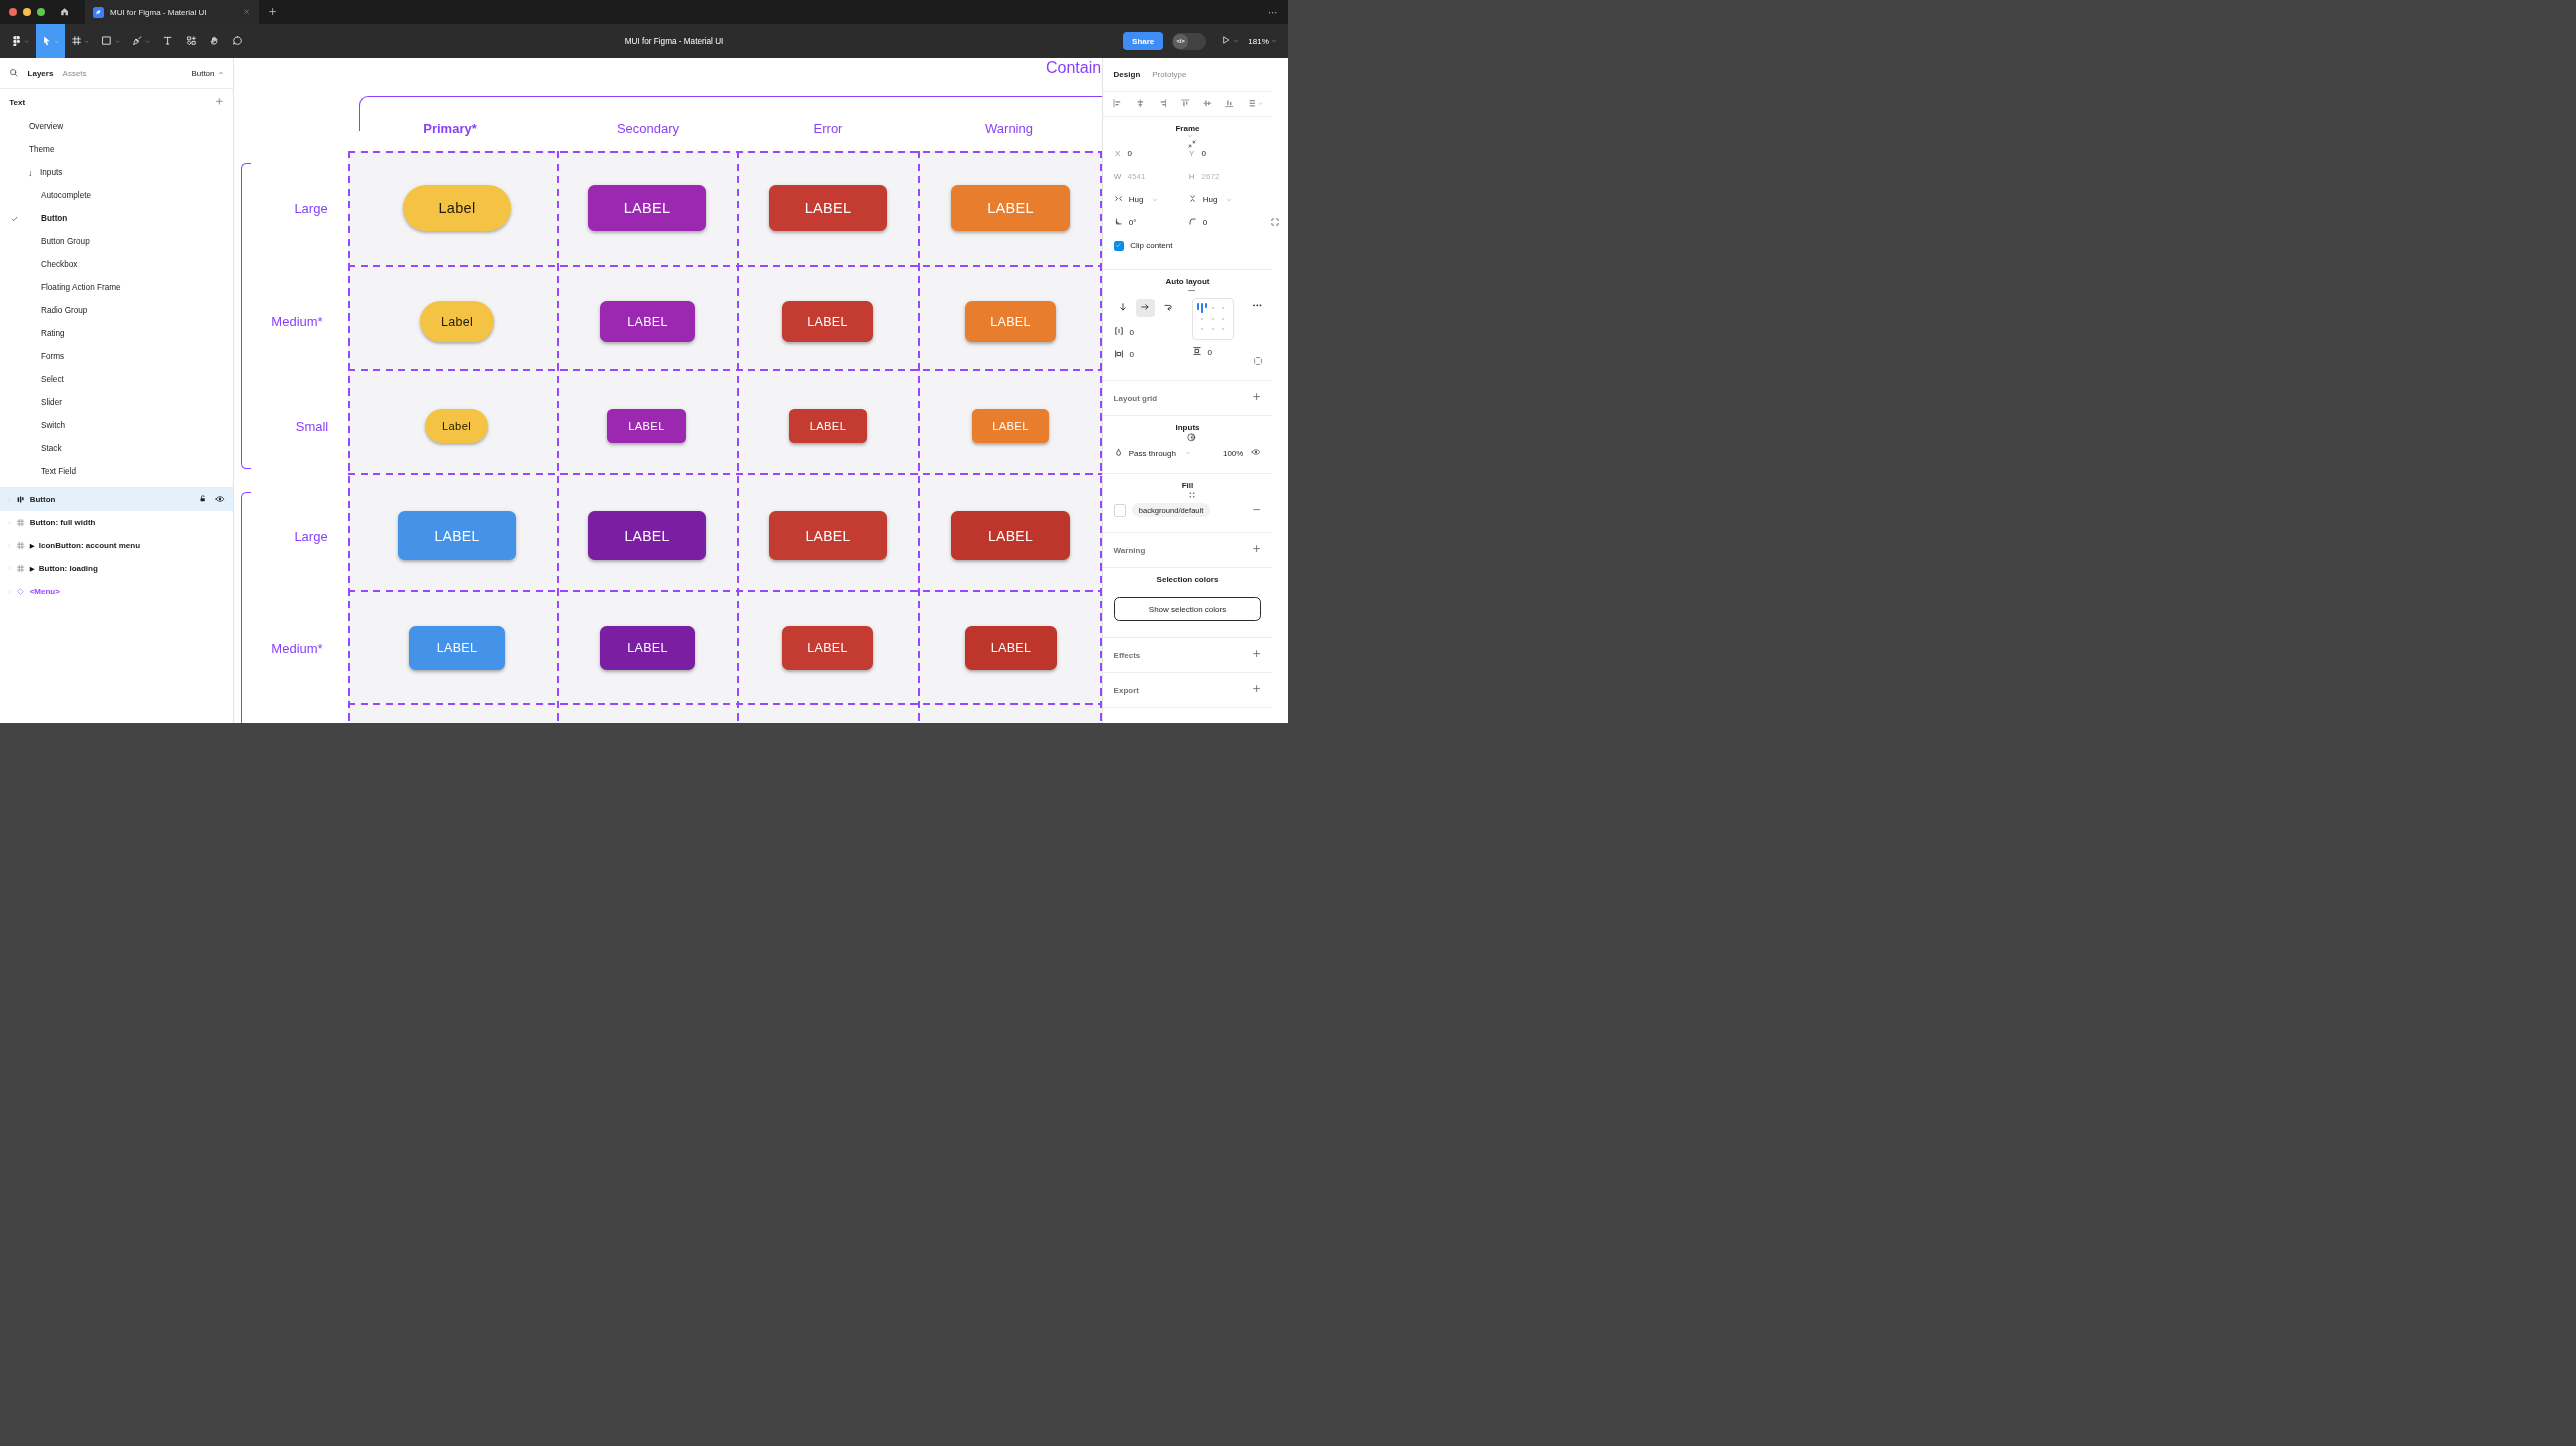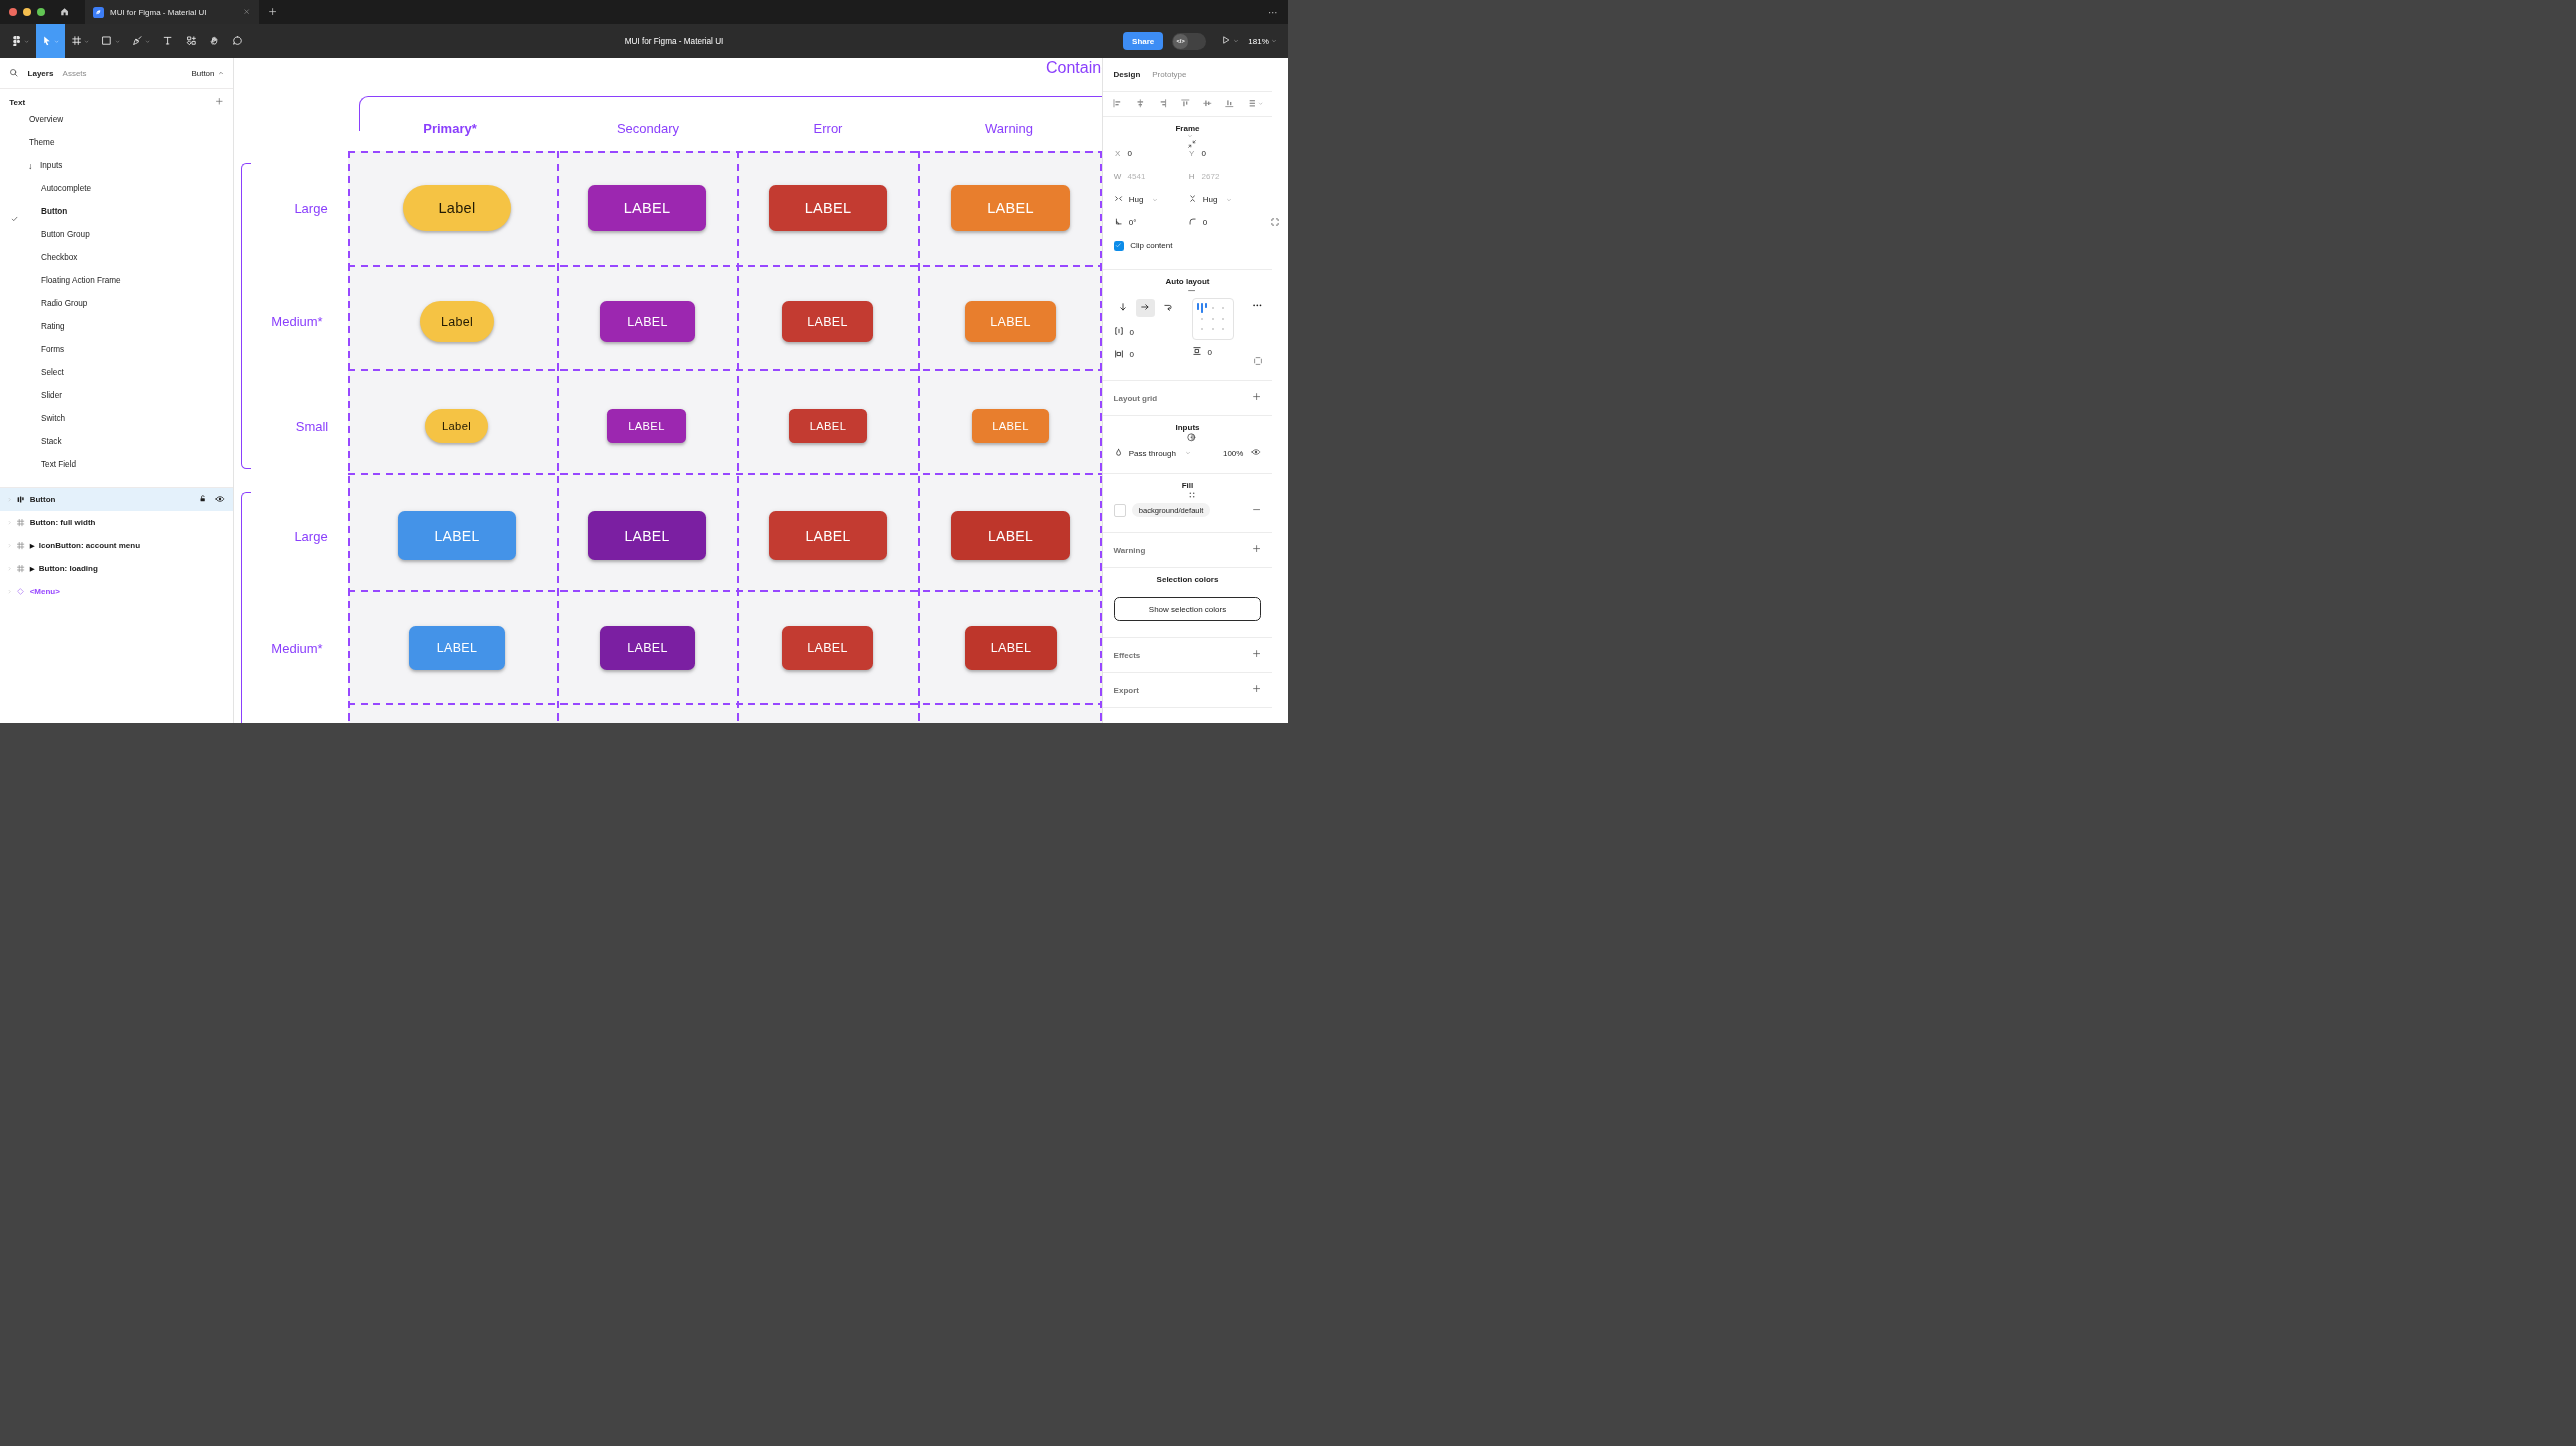--- a/index.html
+++ b/index.html
@@ -41,21 +41,21 @@
   .sidebar{position:absolute;left:0;top:58px;width:234px;height:665px;background:#fff;border-right:0.7px solid #e3e3e3;box-sizing:border-box;}
   .sb-head{height:30px;display:flex;align-items:center;gap:9.2px;padding:0 9.2px;border-bottom:0.7px solid #eceaea;}
   .sb-search{color:#444;display:flex;}
   .sb-tab{font-size:8px;font-weight:bold;color:#1e1e1e;}
   .sb-tab.inactive{color:#8c8c8c;font-weight:normal;}
   .sb-spacer{flex:1;}
   .sb-page-btn{display:flex;align-items:center;gap:3.3px;font-size:8px;color:#1e1e1e;}
   .pages-head{height:26px;display:flex;align-items:center;padding:0 9.2px;}
   .pages-title{font-size:8px;font-weight:bold;color:#1e1e1e;flex:1;}
   .pages-plus{color:#666;display:flex;}
-  .prow{height:23px;display:flex;align-items:flex-start;font-size:8.2px;color:#1e1e1e;position:relative;}
+  .prow{height:23px;display:flex;align-items:center;font-size:8.2px;color:#1e1e1e;position:relative;}
   .prow .plabel{padding-left:29px;}
   .prow.sub .plabel{padding-left:41px;}
   .prow.sel .plabel{font-weight:bold;}
   .p-check{position:absolute;left:11.2px;top:50%;transform:translateY(-50%);color:#1e1e1e;display:flex;}
   .p-arrow{position:absolute;left:28px;font-size:8.6px;color:#1e1e1e;}
   .prow.witharrow .plabel{padding-left:40px;}
   .sb-div{border-top:0.7px solid #eceaea;margin-top:4px;}
   .lrow{height:23px;display:flex;align-items:center;font-size:8px;color:#1e1e1e;position:relative;padding-left:5.3px;}
   .lrow.sel{background:#e4f1fb;}
   .l-chev{color:#b3b3b3;display:flex;width:8px;justify-content:center;flex:none;}

